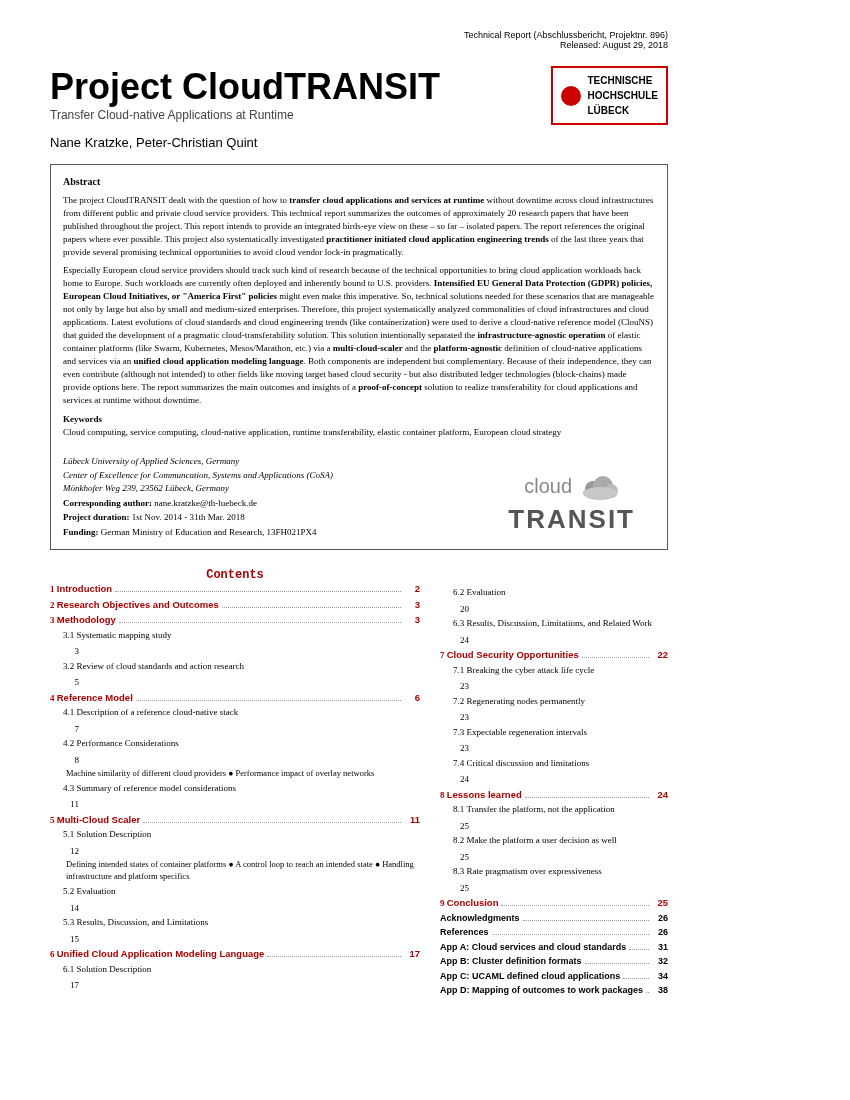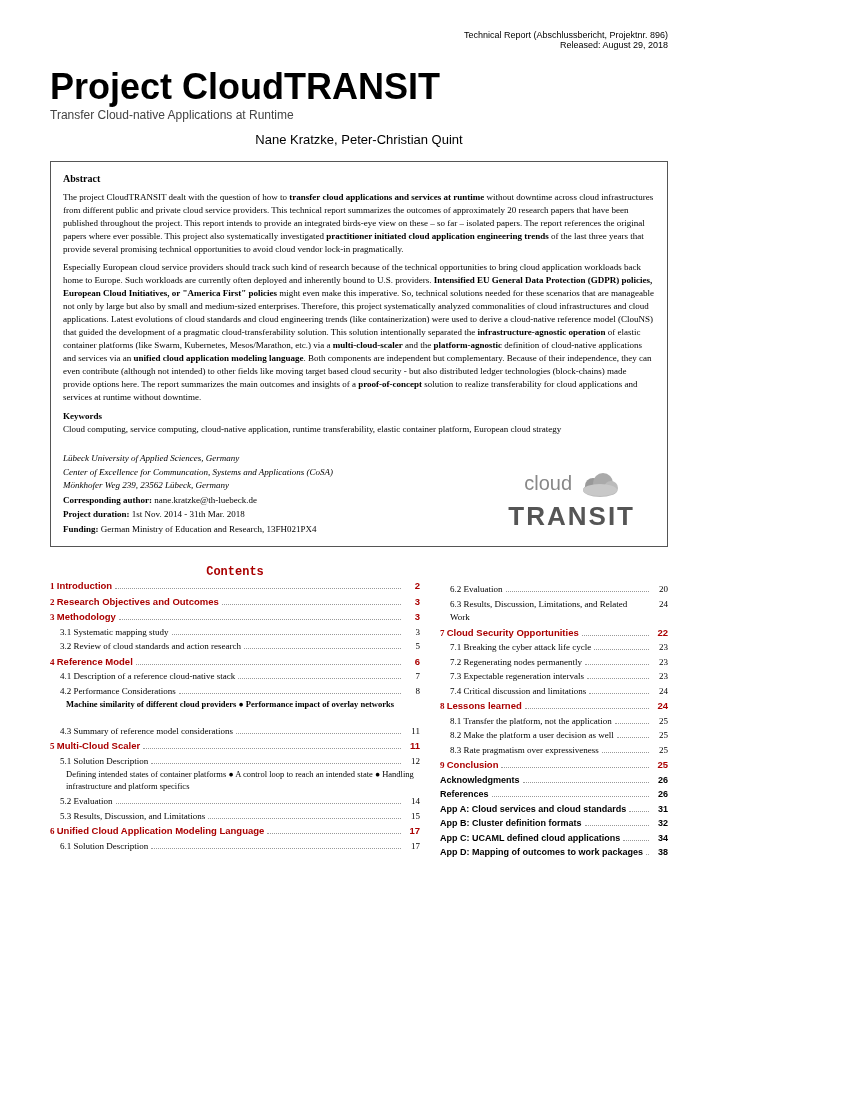--- a/index.html
+++ b/index.html
@@ -43,21 +43,20 @@
     .logo-area {
       display: flex;
       flex-direction: column;
       align-items: flex-end;
     }
     .authors {
       font-size: 13px;
       font-family: Arial, sans-serif;
       margin: 6px 0 14px 0;
       color: #000;
-      text-align: center;
     }
     
     .abstract-box {
       border: 1px solid #555;
       padding: 10px 12px;
       margin-bottom: 18px;
       font-size: 9px;
       line-height: 1.45;
     }
     .abstract-title {
@@ -144,20 +143,21 @@
     }
     .toc-main {
       font-weight: bold;
       color: #a00;
       font-family: Arial, sans-serif;
       font-size: 9.5px;
     }
     .toc-sub {
       padding-left: 10px;
       font-size: 9px;
+      flex-direction: column;
     }
     .toc-main-num {
       color: #a00;
       font-weight: bold;
     }
     .toc-sub-multi {
       padding-left: 10px;
       font-size: 8.5px;
       line-height: 1.4;
     }
@@ -174,20 +174,30 @@
 
   <div class="top-header">
     <div>Technical Report (Abschlussbericht, Projektnr. 896)</div>
     <div>Released: August 29, 2018</div>
   </div>
 
   <div class="title-section">
     <div>
       <div class="project-title">Project CloudTRANSIT</div>
       <div class="project-subtitle">Transfer Cloud-native Applications at Runtime</div>
+    </div>
+    <div class="logo-area">
+      <div style="display:flex; align-items:center; border:2px solid #c00; padding:5px 8px;">
+        <div style="width:20px; height:20px; background:#c00; border-radius:50%; margin-right:6px; flex-shrink:0;"></div>
+        <div style="font-family:Arial,sans-serif; font-weight:bold; font-size:10px; line-height:1.5;">
+          <div>TECHNISCHE</div>
+          <div>HOCHSCHULE</div>
+          <div>LÜBECK</div>
+        </div>
+      </div>
     </div>
   </div>
 
   <div class="authors">Nane Kratzke, Peter-Christian Quint</div>
 
   <div class="abstract-box">
     <div class="abstract-title">Abstract</div>
     <div class="abstract-text">
       <p>
         The project CloudTRANSIT dealt with the question of how to <span class="bold">transfer cloud applications and services at runtime</span> without downtime across cloud infrastructures from different public and private cloud service providers. This technical report summarizes the outcomes of approximately 20 research papers that have been published throughout the project. This report intends to provide an integrated birds-eye view on these – so far – isolated papers. The report references the original papers where ever possible. This project also systematically investigated <span class="bold">practitioner initiated cloud application engineering trends</span> of the last three years that provide several promising technical opportunities to avoid cloud vendor lock-in pragmatically.
@@ -282,21 +292,21 @@
       <div class="toc-item toc-sub">
         <span>4.1&nbsp;Description of a reference cloud-native stack</span>
         <span class="toc-dots"></span>
         <span class="toc-page">7</span>
       </div>
       <div class="toc-item toc-sub">
         <span>4.2&nbsp;Performance Considerations</span>
         <span class="toc-dots"></span>
         <span class="toc-page">8</span>
       </div>
-      <div class="toc-sub-multi" style="padding-left:16px; margin-bottom:14px;font-weight:bold;">
+      <div class="toc-sub-multi" style="padding-left:16px; margin-bottom:2px;">
         Machine similarity of different cloud providers ● Performance impact of overlay networks
       </div>
       <div class="toc-item toc-sub">
         <span>4.3&nbsp;Summary of reference model considerations</span>
         <span class="toc-dots"></span>
         <span class="toc-page">11</span>
       </div>
       <div class="toc-item">
         <span class="toc-main-num">5</span>&nbsp;
         <span class="toc-main">Multi-Cloud Scaler</span>

